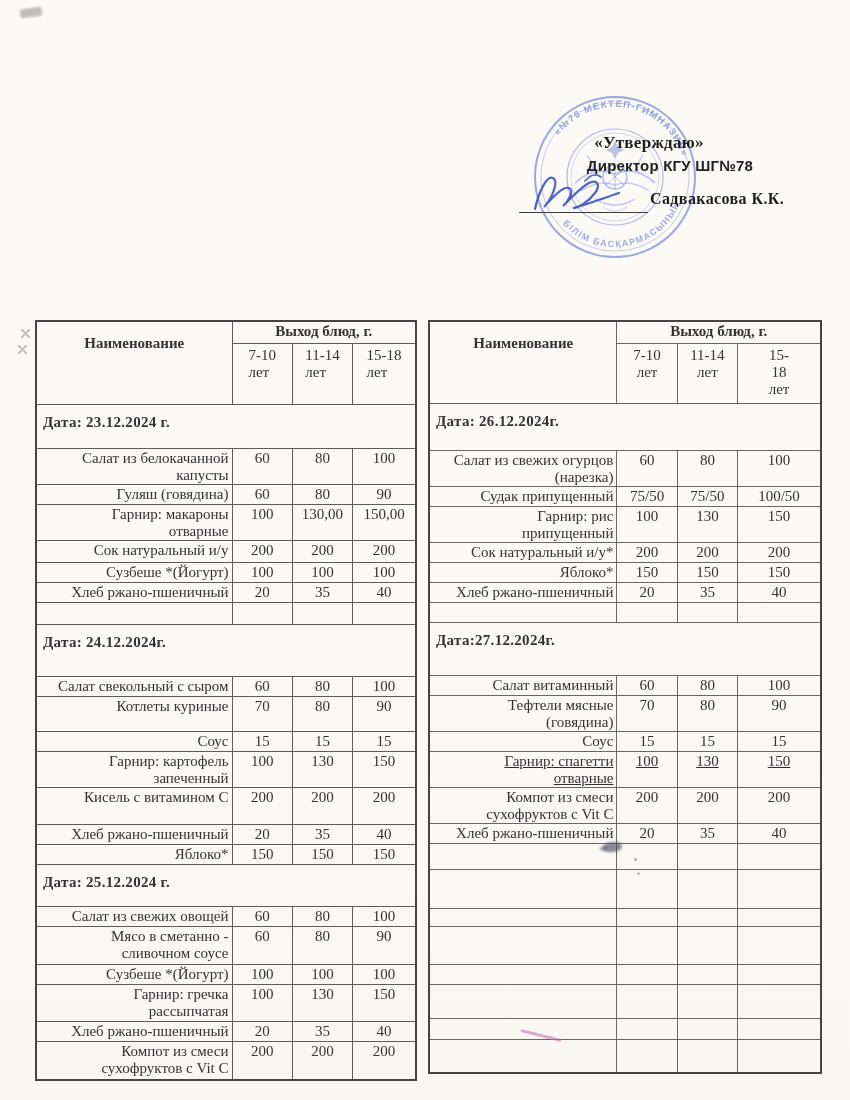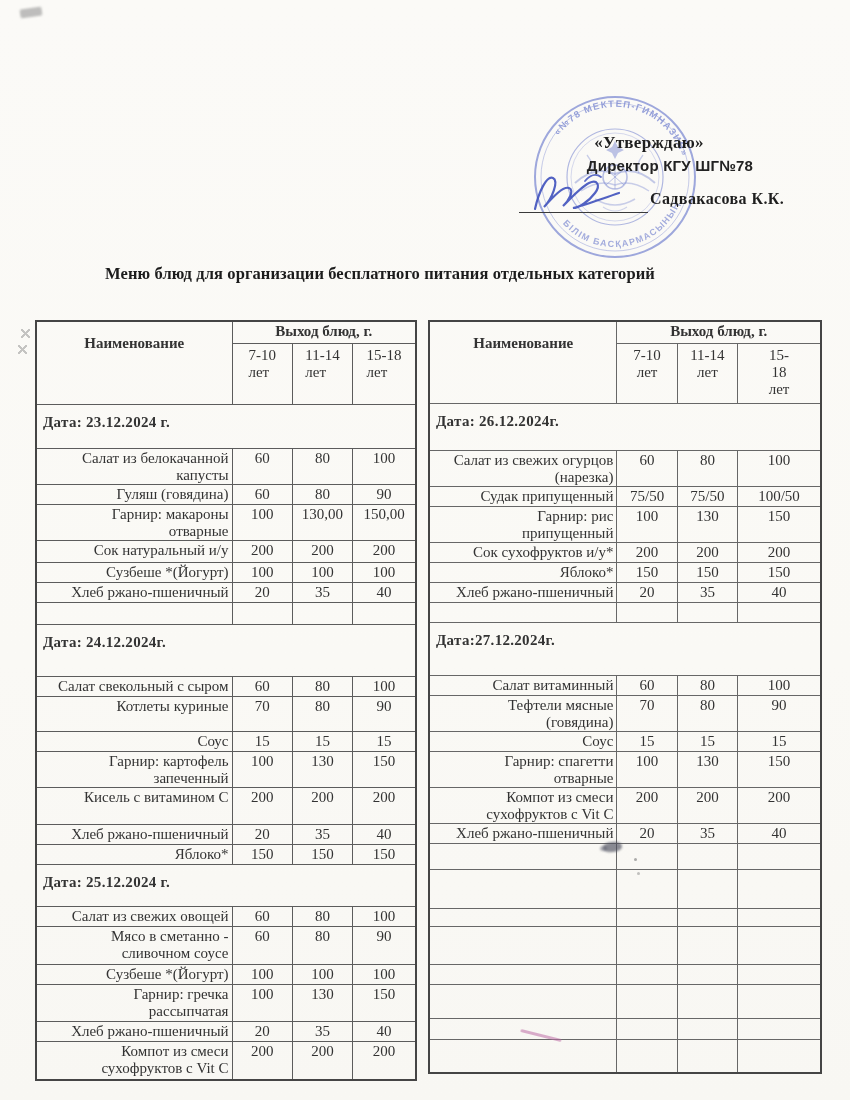--- a/index.html
+++ b/index.html
@@ -103,21 +103,20 @@
   <div class="director-line">Директор  КГУ ШГ№78</div>
 
   <svg class="signature-svg" viewBox="0 0 125 52">
     <path d="M8 42 C12 24 20 8 26 11 C32 14 25 32 17 40 C26 30 36 19 42 21 C48 23 41 35 36 39 C44 31 54 20 62 16 C70 12 74 18 68 26 C62 34 52 41 46 41 C56 39 74 32 92 26" fill="none" stroke="#3f51bd" stroke-width="2.2" stroke-linecap="round" opacity=".9"></path>
     <path d="M58 14 C63 8 69 6 74 10" fill="none" stroke="#3f51bd" stroke-width="1.8" stroke-linecap="round" opacity=".85"></path>
   </svg>
   <div class="signature-line"></div>
   <div class="signatory-name">Садвакасова К.К.</div>
 
   <div class="doc-title">
-    <div>Меню блюд для организации бесплатного питания отдельных категорий</div>
   </div>
 
   <div class="table-mount m-left">
       <table class="menu-table" style="width: 382px;">
         <colgroup>
           <col style="width: 195px;">
           <col style="width: 60px;">
           <col style="width: 60px;">
           <col style="width: 63px;">
         </colgroup>
@@ -311,21 +310,21 @@
             <td class="cell-val">100/50</td>
           </tr>
           <tr class="data-tr" style="height: 35px;">
             <td class="cell-name">Гарнир: рис
 припущенный</td>
             <td class="cell-val">100</td>
             <td class="cell-val">130</td>
             <td class="cell-val">150</td>
           </tr>
           <tr class="data-tr" style="height: 20px;">
-            <td class="cell-name">Сок сухофруктов и/у*</td>
+            <td class="cell-name">Сок натуральный и/у*</td>
             <td class="cell-val">200</td>
             <td class="cell-val">200</td>
             <td class="cell-val">200</td>
           </tr>
           <tr class="data-tr" style="height: 18px;">
             <td class="cell-name">Яблоко*</td>
             <td class="cell-val">150</td>
             <td class="cell-val">150</td>
             <td class="cell-val">150</td>
           </tr>
@@ -356,21 +355,21 @@
             <td class="cell-val">70</td>
             <td class="cell-val">80</td>
             <td class="cell-val">90</td>
           </tr>
           <tr class="data-tr" style="height: 18px;">
             <td class="cell-name">Соус</td>
             <td class="cell-val">15</td>
             <td class="cell-val">15</td>
             <td class="cell-val">15</td>
           </tr>
-          <tr class="data-tr" style="height: 35px;">
+          <tr class="data-tr" style="height: 35px; text-decoration: underline;">
             <td class="cell-name">Гарнир: спагетти
 отварные</td>
             <td class="cell-val">100</td>
             <td class="cell-val">130</td>
             <td class="cell-val">150</td>
           </tr>
           <tr class="data-tr" style="height: 35px;">
             <td class="cell-name">Компот из смеси
 сухофруктов с Vit C</td>
             <td class="cell-val">200</td>

